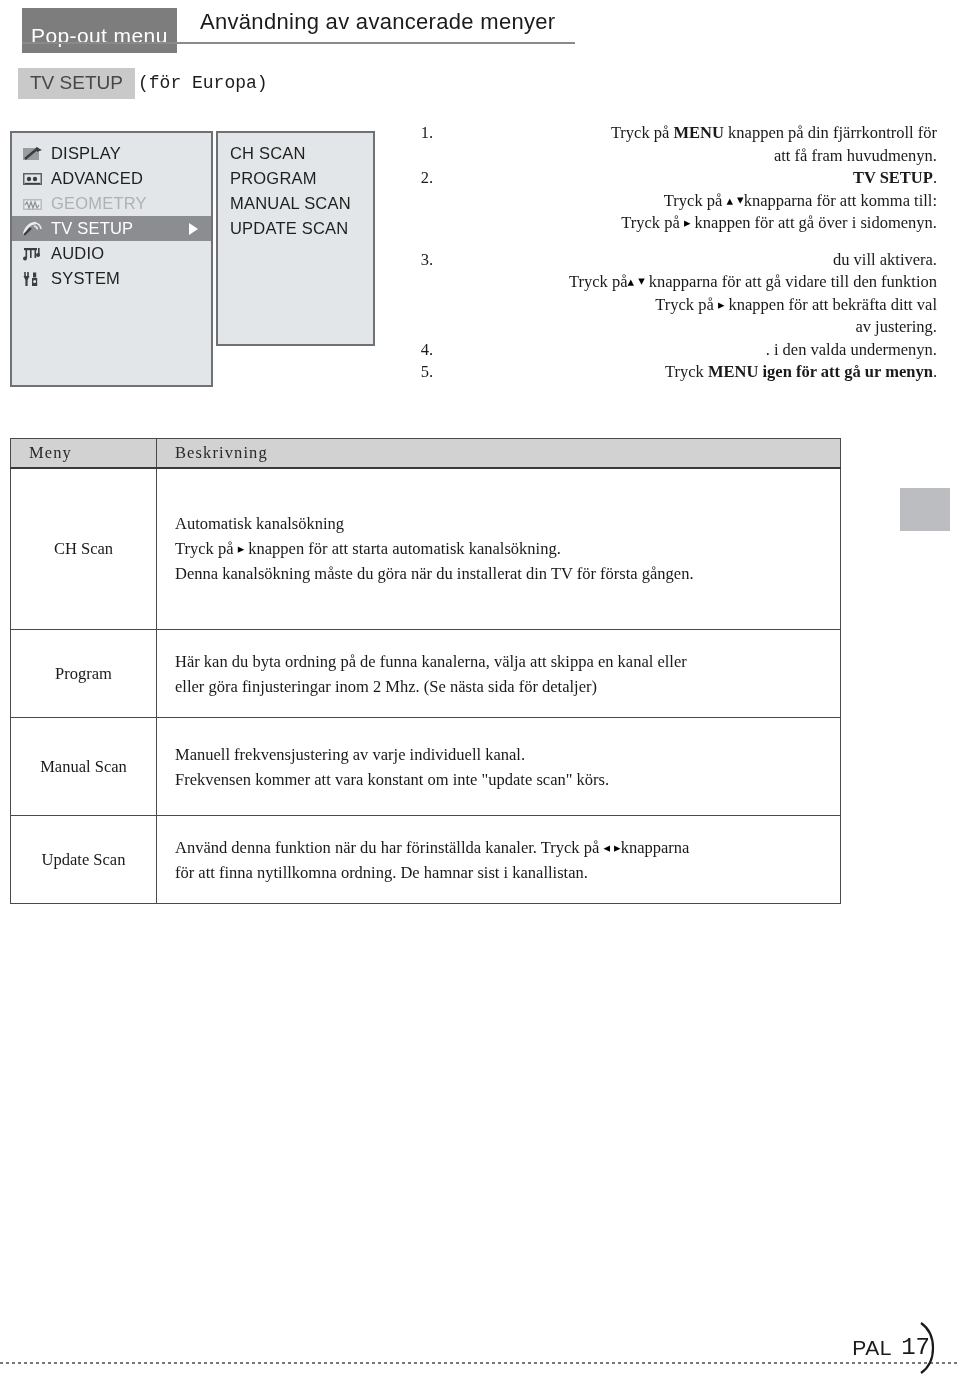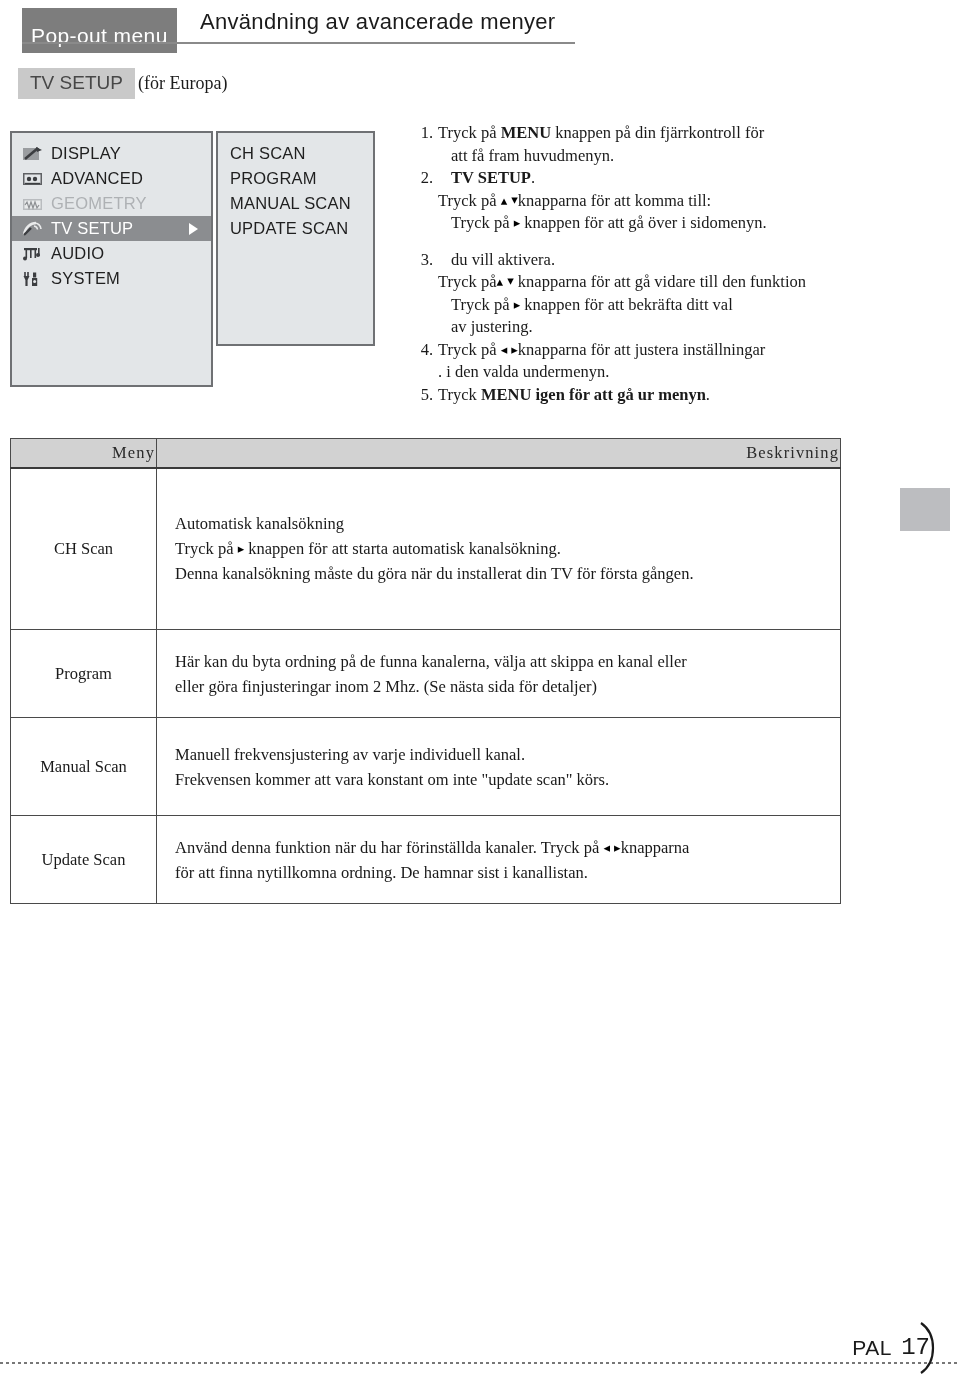--- a/index.html
+++ b/index.html
@@ -74,21 +74,21 @@
     font-family: "Liberation Sans", sans-serif;
     font-size: 19px;
     line-height: 22px;
     padding: 4px 12px 5px 12px;
     white-space: nowrap;
   }
   #subtitle-note {
     position: absolute;
     left: 138px;
     top: 3px;
-    font-family: Liberation Serif, serif;
+    font-family: Liberation Mono, monospace;
     font-size: 18px;
     line-height: 24px;
     color: #1b1b1b;
     white-space: nowrap;
   }
 
   
   #osd-main {
     position: absolute;
     left: 10px;
@@ -177,21 +177,21 @@
     line-height: 22.5px;
   }
   .step-num {
     width: 21px;
     flex: 0 0 21px;
     text-align: right;
     padding-right: 5px;
     box-sizing: border-box;
   }
   .step-body { flex: 1 1 auto; }
-  .step-body .ln { white-space: nowrap; }
+  .step-body .ln { white-space: nowrap; text-align: right; }
   .step-body .ln.ind { padding-left: 13px; }
   .b { font-weight: bold; }
   .gap { height: 14px; }
   .ar {
     display: inline-block;
     font-size: 13px;
     line-height: 13px;
     vertical-align: 1px;
     color: #000;
   }
@@ -210,21 +210,21 @@
     border: 1px solid #4a4a4a;
     vertical-align: middle;
     box-sizing: border-box;
   }
   #tbl thead th {
     background: #d2d2d2;
     height: 29px;
     font-weight: normal;
     font-size: 16.5px;
     color: #2a2a2a;
-    text-align: right;
+    text-align: left;
     letter-spacing: 1.1px;
     padding-left: 18px;
     border-bottom: 2px solid #3a3a3a;
   }
   .col-menu { width: 146px; }
   .cell-menu {
     text-align: center;
     font-size: 16.5px;
     color: #1a1a1a;
     padding: 0 4px;
@@ -409,21 +409,20 @@
       <div class="step-body">
         <div class="ln ind"><span> du vill aktivera.</span></div>
         <div class="ln"><span>Tryck på</span><span class="ar">▴</span><span> </span><span class="ar dn">▾</span><span> knapparna för att gå vidare till den funktion</span></div>
         <div class="ln ind"><span>Tryck på </span><span class="ar">▸</span><span> knappen för att bekräfta ditt val</span></div>
         <div class="ln ind"><span>av justering.</span></div>
       </div>
     </div>
     <div class="step">
       <div class="step-num">4.</div>
       <div class="step-body">
-        <div class="ln"><span>Tryck på </span><span class="ar">◂</span><span>  </span><span class="ar">▸</span><span>knapparna för att justera inställningar</span></div>
         <div class="ln"><span>. i den valda undermenyn.</span></div>
       </div>
     </div>
     <div class="step">
       <div class="step-num">5.</div>
       <div class="step-body">
         <div class="ln"><span>Tryck </span><span class="b">MENU igen för att gå ur menyn</span><span>.</span></div>
       </div>
     </div>
   </div>

